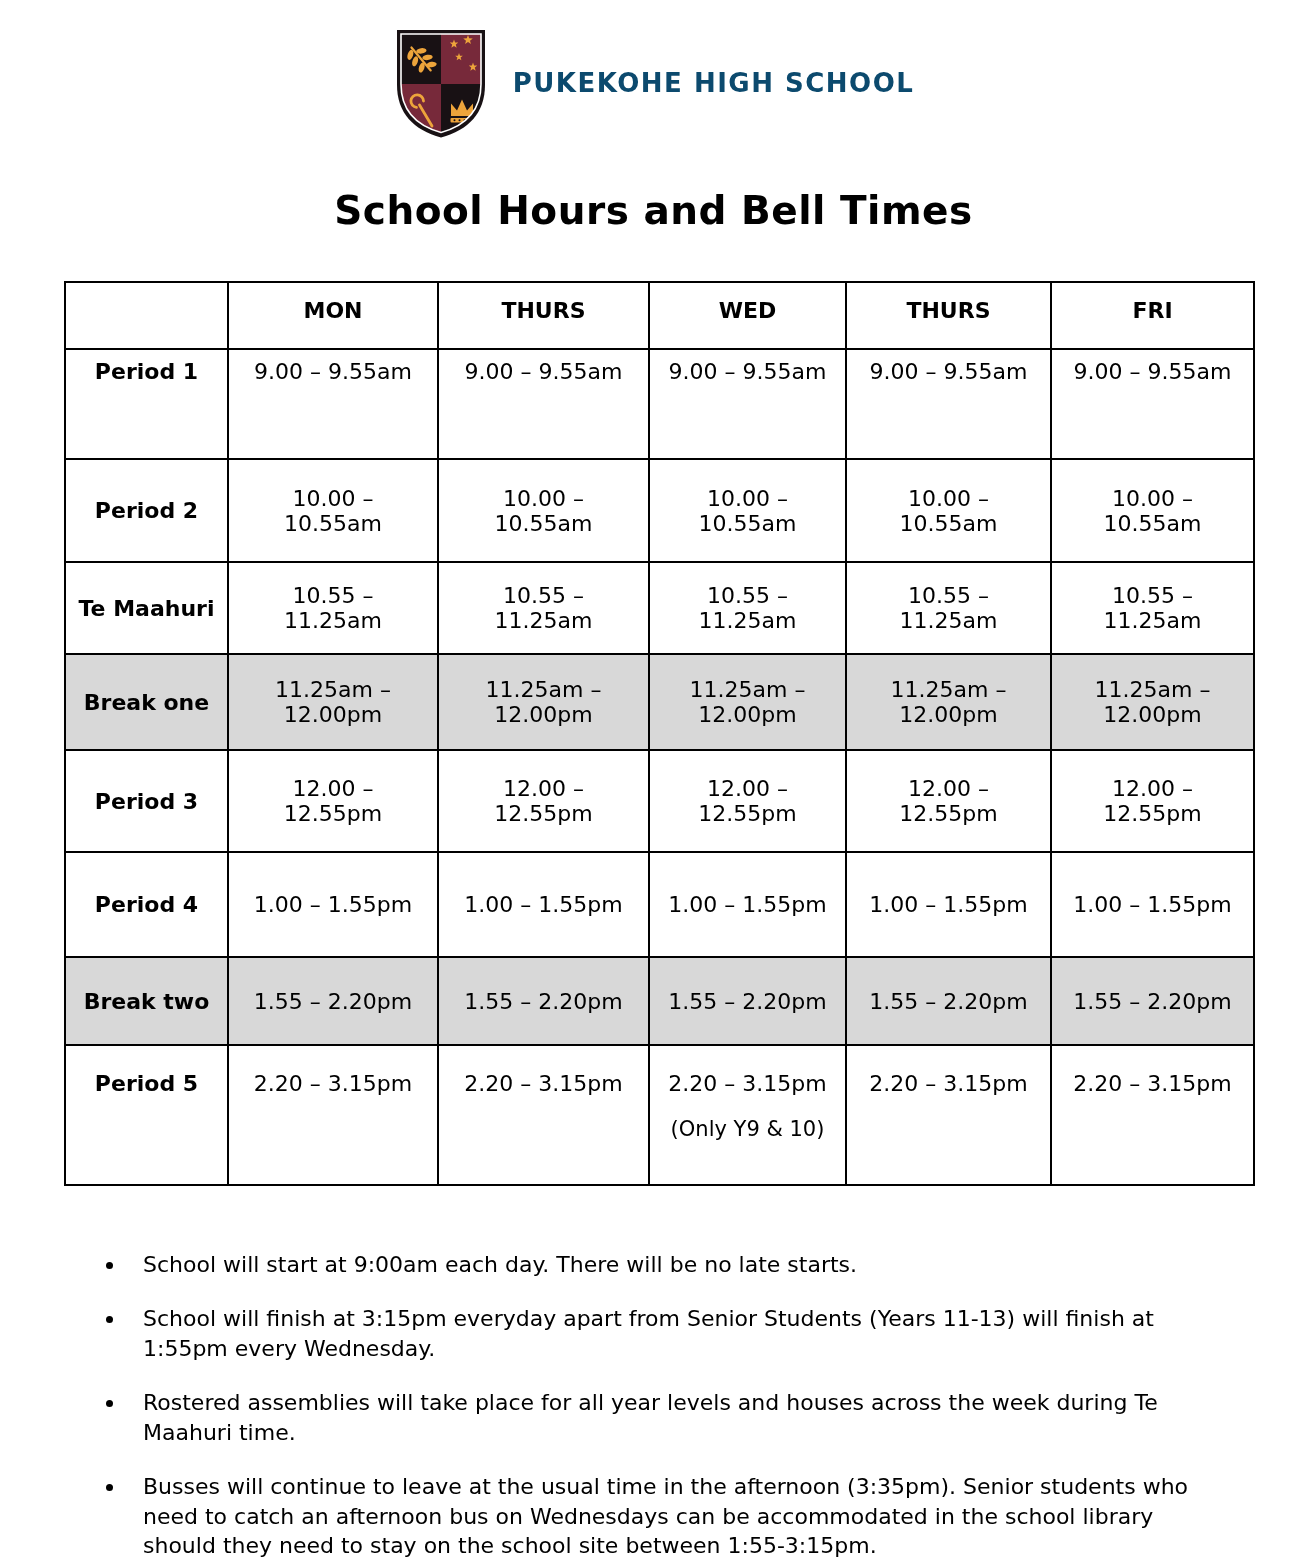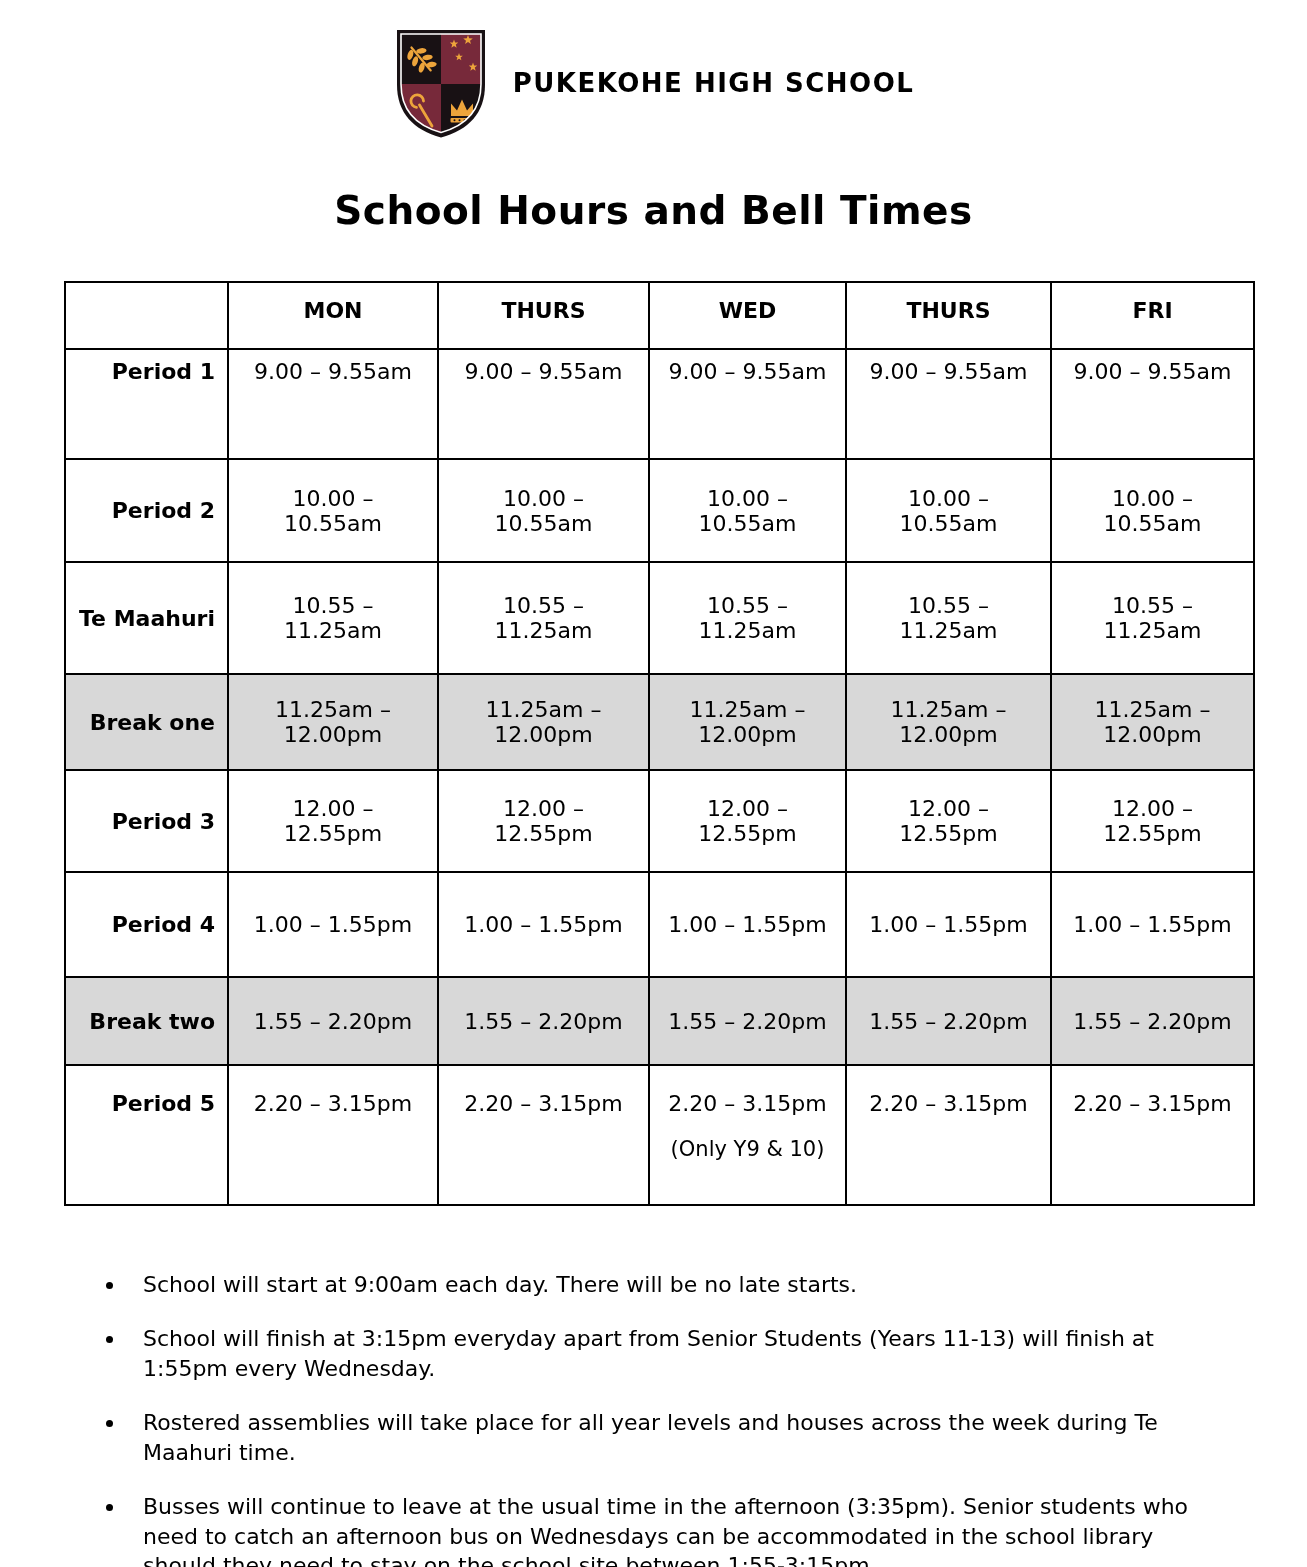--- a/index.html
+++ b/index.html
@@ -7,36 +7,36 @@
     width:1307px; height:1567px;
     font-family:"DejaVu Sans","Liberation Sans",sans-serif;
     color:#000;
     position:relative;
   }
   .page { width:1307px; height:1567px; background:#fff; box-sizing:border-box; padding-top:26px; overflow:hidden; }
 
   
   .logo-row { display:flex; align-items:center; justify-content:center; gap:24px; height:114px; }
   .crest { width:96px; height:112px; flex:0 0 auto; }
-  .school-name { font-size:26px; font-weight:bold; color:#000000; letter-spacing:1.5px; }
+  .school-name { font-size:26px; font-weight:bold; color:#0c4a6e; letter-spacing:1.5px; }
 
   
   .doc-title { text-align:center; font-size:39px; font-weight:bold; margin-top:48px; letter-spacing:0.5px; }
 
   
   table.bell { border-collapse:collapse; table-layout:fixed; width:1189px; margin:48px 0 0 64px; }
   table.bell th, table.bell td { border:2px solid #000; overflow:hidden; }
   thead th { height:49px; vertical-align:top; padding-top:15px; font-size:22px; font-weight:bold; }
-  tbody th { font-size:22px; font-weight:bold; text-align:right; padding:0 12px; }
+  tbody th { font-size:22px; font-weight:bold; text-align:center; padding:0 12px; }
   tbody td { font-size:22px; text-align:center; vertical-align:middle; padding:0 6px; }
   tbody td .time { white-space:pre-line; display:inline-block; }
   tr.shaded { background:#d8d8d8; }
   tr.r0 { height:110px; } tr.r0 th, tr.r0 td { vertical-align:top; padding-top:9px; }
   tr.r1 { height:103px; }
-  tr.r2 { height:112px; }
+  tr.r2 { height:92px; }
   tr.r3 { height:96px; }
   tr.r4 { height:102px; }
   tr.r5 { height:105px; }
   tr.r6 { height:88px;  }
   tr.r7 { height:140px; } tr.r7 th, tr.r7 td { vertical-align:top; padding-top:25px; }
   .cell-note { margin-top:21px; font-size:21px; }
 
   
   ul.notes { margin:64px 0 0 104px; padding:0 0 0 22px; width:1110px; list-style:disc outside; box-sizing:border-box; }
   ul.notes li { font-size:22px; line-height:1.34; margin-bottom:25px; padding-left:17px; }

